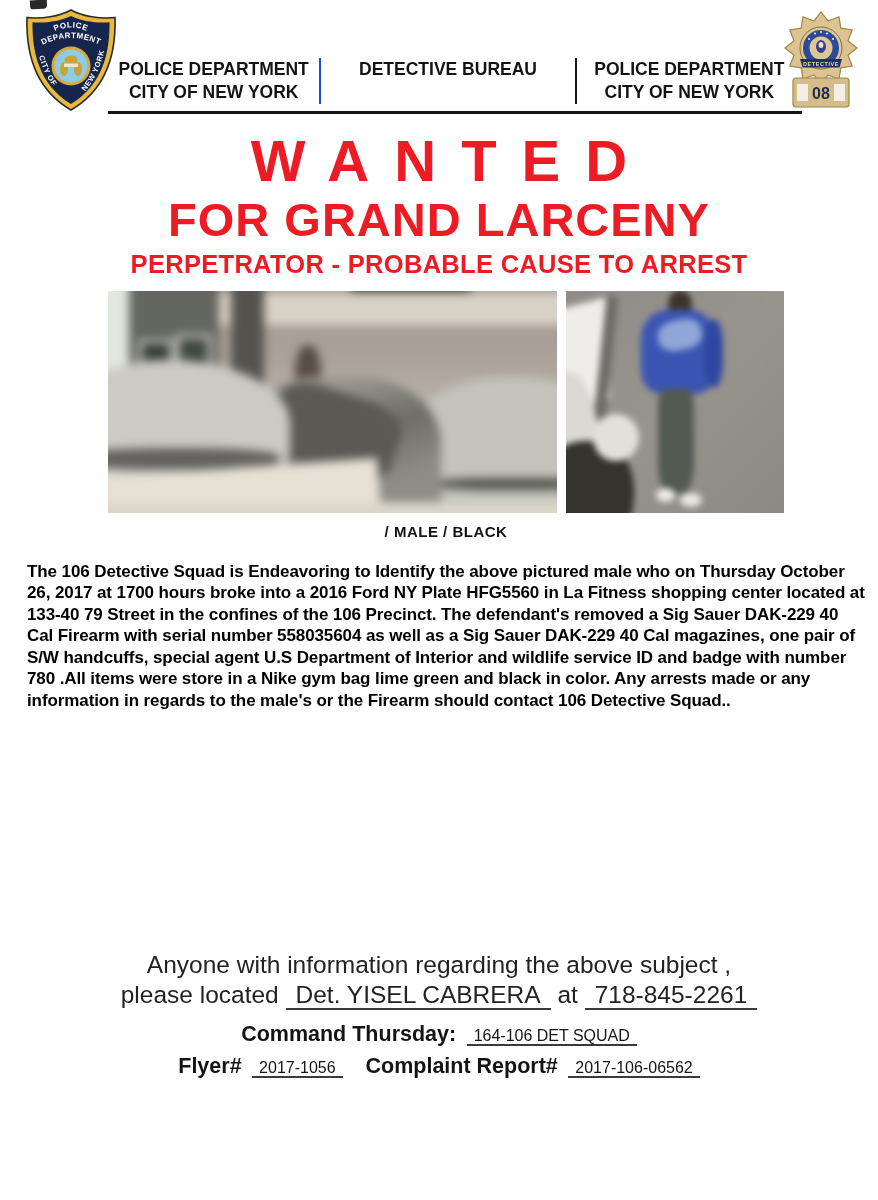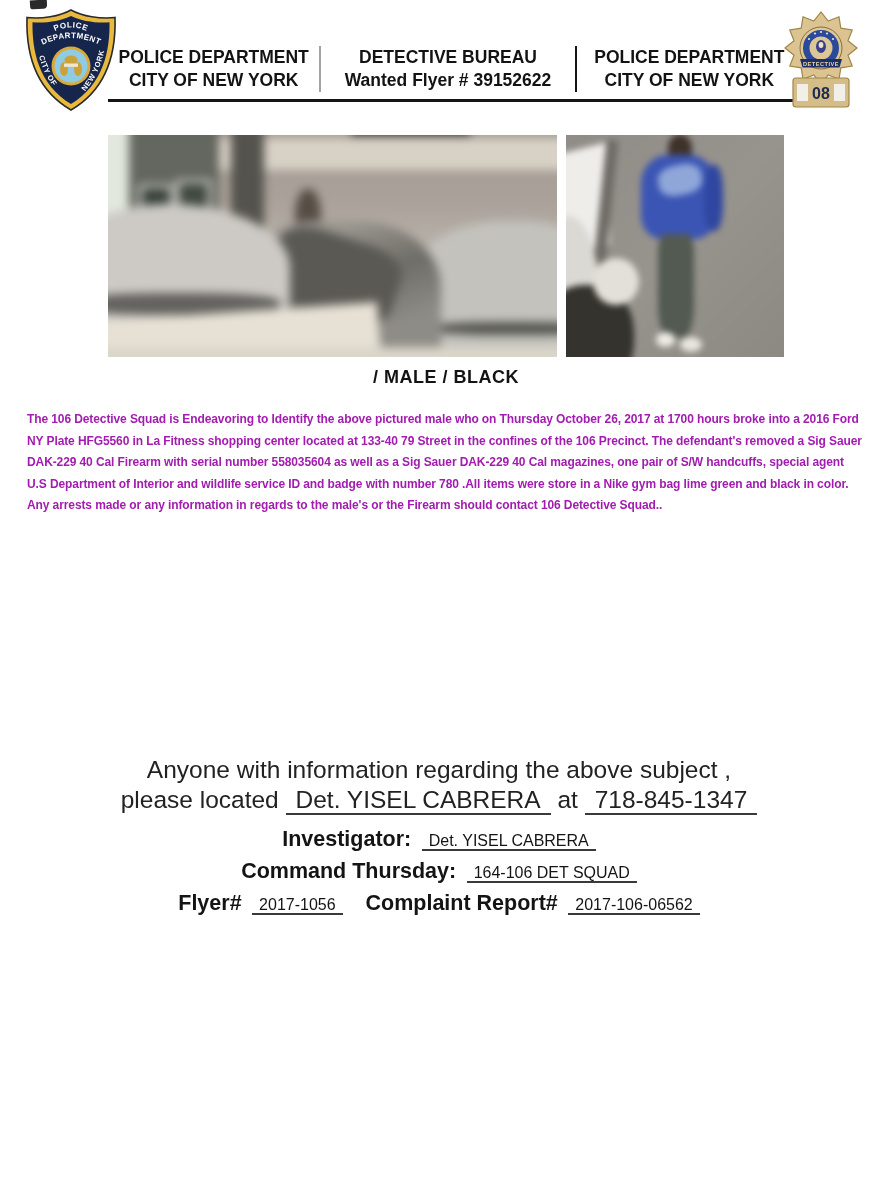--- a/index.html
+++ b/index.html
@@ -11,26 +11,26 @@
     color:#111;
     overflow:hidden;
   }
   
   .artifact{position:absolute;left:30px;top:0;width:17px;height:9px;background:#2a2a2a;border-radius:0 0 4px 3px;transform:rotate(-3deg);}
   
   .header{position:relative;height:122px;}
   .patch{position:absolute;left:24px;top:8px;}
   .badge{position:absolute;right:12px;top:4px;}
   .header-cols{
-    position:absolute;left:108px;top:46px;width:694px;
+    position:absolute;left:108px;top:58px;width:694px;
     display:flex;border-bottom:3px solid #151515;padding-bottom:7px;
   }
   .hcol{text-align:center;font-weight:bold;font-size:17.5px;line-height:23px;color:#131313;}
   .hcol-1{width:212px;}
-  .hcol-2{width:254px;border-left:2px solid #a3a3a3;border-right:2px solid #151515;text-align:center;}
+  .hcol-2{width:254px;border-left:2px solid #1d4ed8;border-right:2px solid #151515;text-align:center;}
   .hcol-3{width:226px;}
   
   .title-block{text-align:center;color:#ED1C24;font-weight:bold;margin-top:10px;}
   .wanted{font-size:58px;line-height:1;letter-spacing:25px;text-indent:25px;}
   .for-line{font-size:47px;line-height:1;margin-top:6px;letter-spacing:1px;}
   .sub-line{font-size:25.5px;line-height:1;margin-top:9px;letter-spacing:0.3px;}
   
   .photos{margin:13px 0 0 108px;display:flex;gap:9px;}
   .photo{position:relative;overflow:hidden;background:#b5aea6;}
   .photo-left{width:449px;height:222px;}
@@ -64,22 +64,22 @@
   .pr-darkblob{left:-5%;top:66%;width:38%;height:42%;background:#34332e;border-radius:45%;}
   .pr-lightpatch{left:16%;top:55%;width:19%;height:19%;background:#e3e0d9;border-radius:50%;}
   .pr-head{left:47%;top:4.5%;width:10%;height:12%;background:#3e332a;border-radius:50% 50% 40% 40%;}
   .pr-jacket{left:36%;top:13%;width:31%;height:34%;background:#3b55b4;border-radius:35% 35% 28% 28%;}
   .pr-jacket-light{left:43%;top:17%;width:18%;height:12%;background:#8ea6d8;border-radius:40%;transform:rotate(-12deg);}
   .pr-arm{left:62%;top:17%;width:8%;height:27%;background:#2f47a0;border-radius:40%;}
   .pr-pants{left:43%;top:45%;width:15%;height:42%;background:#525a52;border-radius:18% 18% 30% 30%;}
   .pr-shoeL{left:42%;top:85%;width:8%;height:6%;background:#edebe5;border-radius:50%;}
   .pr-shoeR{left:52%;top:87%;width:9%;height:6%;background:#e9e7e1;border-radius:50%;}
   
-  .photo-caption{width:676px;margin:10px 0 0 108px;text-align:center;font-weight:bold;font-size:18px;letter-spacing:0.5px;color:#131313;}
-  .body-par{width:838px;margin:21px 0 0 27px;font-weight:bold;font-size:12px;line-height:21.6px;letter-spacing:-0.1px;color:#a21caf;}
+  .photo-caption{width:676px;margin:10px 0 0 108px;text-align:center;font-weight:bold;font-size:15px;letter-spacing:0.5px;color:#131313;}
+  .body-par{width:838px;margin:21px 0 0 27px;font-weight:bold;font-size:17px;line-height:21.6px;letter-spacing:-0.1px;color:#000000;}
   
   .contact{margin-top:238px;text-align:center;font-size:24.5px;line-height:30.5px;color:#222;}
   .uline{border-bottom:2px solid #3a3a3a;padding:0 10px;}
   
   .footer{margin-top:11px;text-align:center;color:#141414;}
   .footer-line{margin-top:7px;}
   .flabel{font-weight:bold;font-size:21.5px;}
   .fvalue{font-size:16px;border-bottom:2px solid #3a3a3a;padding:0 7px;margin-left:6px;}
   .fgap{display:inline-block;width:14px;}
 </style>
@@ -121,21 +121,20 @@
       </text>
     </svg>
 
     <div class="header-cols">
       <div class="hcol hcol-1">
         <div>POLICE DEPARTMENT</div>
         <div>CITY OF NEW YORK</div>
       </div>
       <div class="hcol hcol-2">
         <div>DETECTIVE BUREAU</div>
-        <div>Wanted Flyer # 39152622</div>
       </div>
       <div class="hcol hcol-3">
         <div>POLICE DEPARTMENT</div>
         <div>CITY OF NEW YORK</div>
       </div>
     </div>
 
     <svg class="badge" width="90" height="110" viewBox="0 0 90 110">
       <polygon points="81,44 72,51.2 76.2,62 64.8,63.8 63,75.2 52.2,71 45,80 37.8,71 27,75.2 25.2,63.8 13.8,62 18,51.2 9,44 18,36.8 13.8,26 25.2,24.2 27,12.8 37.8,17 45,8 52.2,17 63,12.8 64.8,24.2 76.2,26 72,36.8" fill="#dcc492" stroke="#a08548" stroke-width="1.2"></polygon>
       <circle cx="45" cy="44" r="21" fill="#ddc795" stroke="#8a6d3a" stroke-width="1"></circle>
@@ -150,20 +149,25 @@
       <circle cx="57" cy="35" r="1.1" fill="#e9e2cc"></circle>
       <path d="M24,55 L66,55 L63.5,63.5 L26.5,63.5 Z" fill="#1d2f66"></path>
       <text x="45" y="61.5" font-size="5.6" font-weight="bold" fill="#e6d9a8" text-anchor="middle" letter-spacing="0.5" font-family="Liberation Sans, sans-serif">DETECTIVE</text>
       <rect x="17" y="74" width="56" height="29" rx="3" fill="#d5bd8a" stroke="#a08548" stroke-width="1.2"></rect>
       <rect x="21" y="80" width="11" height="17" fill="#f2efe8"></rect>
       <rect x="58" y="80" width="11" height="17" fill="#f2efe8"></rect>
       <text x="45" y="95" font-size="16" font-weight="bold" fill="#1d2a4f" text-anchor="middle" font-family="Liberation Sans, sans-serif">08</text>
     </svg>
   </div>
 
+  <div class="title-block">
+    <div class="wanted">WANTED</div>
+    <div class="for-line">FOR GRAND LARCENY</div>
+    <div class="sub-line">PERPETRATOR - PROBABLE CAUSE TO ARREST</div>
+  </div>
 
   <div class="photos">
     <div class="photo photo-left">
       <div class="ph-inner pl">
         <div class="pl-base"></div>
         <div class="pl-topcream"></div>
         <div class="pl-darktop"></div>
         <div class="pl-leftstrip"></div>
         <div class="pl-store"></div>
         <div class="pl-win1"></div>
@@ -204,29 +208,25 @@
   <div class="body-par">The 106 Detective Squad is Endeavoring to Identify the above pictured male who on Thursday October 26, 2017 at 1700 hours broke into a 2016 Ford NY Plate HFG5560 in La Fitness shopping center located at 133-40 79 Street in the confines of the 106 Precinct. The defendant's removed a Sig Sauer DAK-229 40 Cal Firearm with serial number 558035604 as well as a Sig Sauer DAK-229 40 Cal magazines, one pair of S/W handcuffs, special agent U.S Department of Interior and wildlife service ID and badge with number 780 .All items were store in a Nike gym bag lime green and black in color. Any arrests made or any information in regards to the male's or the Firearm should contact 106 Detective Squad..</div>
 
   <div class="contact">
     <div>
       <span>Anyone with information regarding the above subject ,</span>
     </div>
     <div>
       <span>please located</span>
       <span class="uline">Det. YISEL CABRERA</span>
       <span>at</span>
-      <span class="uline">718-845-1347</span>
+      <span class="uline">718-845-2261</span>
     </div>
   </div>
 
   <div class="footer">
-    <div class="footer-line">
-      <span class="flabel">Investigator:</span>
-      <span class="fvalue">Det. YISEL CABRERA</span>
-    </div>
     <div class="footer-line">
       <span class="flabel">Command Thursday:</span>
       <span class="fvalue">164-106 DET SQUAD</span>
     </div>
     <div class="footer-line">
       <span class="flabel">Flyer#</span>
       <span class="fvalue">2017-1056</span>
       <span class="fgap"></span>
       <span class="flabel">Complaint Report#</span>
       <span class="fvalue">2017-106-06562</span>

